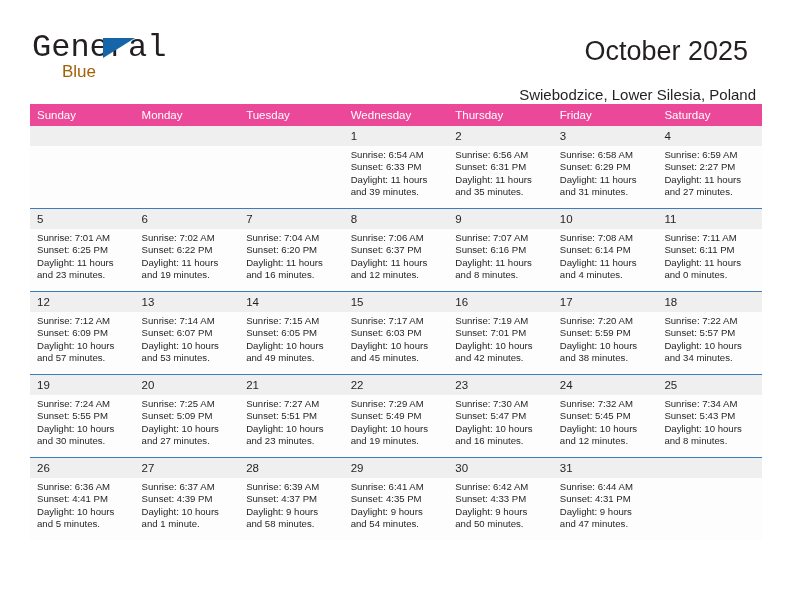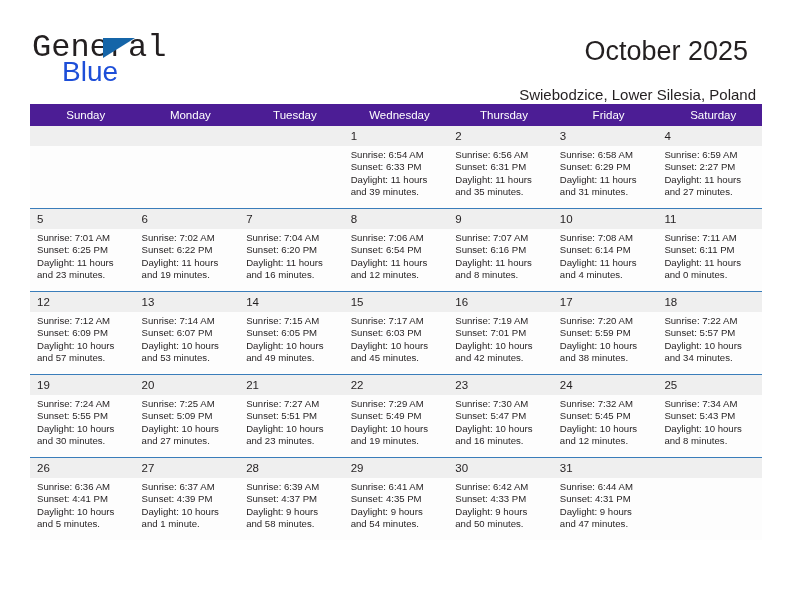--- a/index.html
+++ b/index.html
@@ -51,23 +51,23 @@
     top: 4px;
     width: 0;
     height: 0;
     border-left: 32px solid #1565a8;
     border-bottom: 20px solid transparent;
   }
   .brand-blue {
     position: absolute;
     left: 30px;
     top: 24px;
-    font-size: 28px;
+    font-size: 17px;
     line-height: 28px;
-    color: #1d4ed8;
+    color: #a16207;
     font-family: "Liberation Sans", sans-serif;
   }
   .title-block {
     position: absolute;
     right: 36px;
     top: 0;
     text-align: right;
   }
   .cal-title {
     font-size: 27px;
@@ -88,25 +88,25 @@
   
   .calendar {
     position: absolute;
     left: 30px;
     top: 104px;
     width: 732px;
     border-collapse: collapse;
     table-layout: fixed;
   }
   .calendar th {
-    background: #4c1d95;
+    background: #ec4899;
     color: #ffffff;
     font-weight: normal;
     font-size: 11.5px;
-    text-align: center;
+    text-align: left;
     padding: 5px 0 5px 7px;
     height: 11px;
     border: none;
   }
   .calendar td {
     vertical-align: top;
     padding: 0;
     border: none;
     border-top: 1px solid #3a7dba;
     height: 82px;
@@ -242,21 +242,21 @@
               <div>Sunrise: 7:04 AM</div>
               <div>Sunset: 6:20 PM</div>
               <div>Daylight: 11 hours</div>
               <div>and 16 minutes.</div>
             </div>
           </td>
           <td>
             <div class="daynum">8</div>
             <div class="details">
               <div>Sunrise: 7:06 AM</div>
-              <div>Sunset: 6:54 PM</div>
+              <div>Sunset: 6:37 PM</div>
               <div>Daylight: 11 hours</div>
               <div>and 12 minutes.</div>
             </div>
           </td>
           <td>
             <div class="daynum">9</div>
             <div class="details">
               <div>Sunrise: 7:07 AM</div>
               <div>Sunset: 6:16 PM</div>
               <div>Daylight: 11 hours</div>

